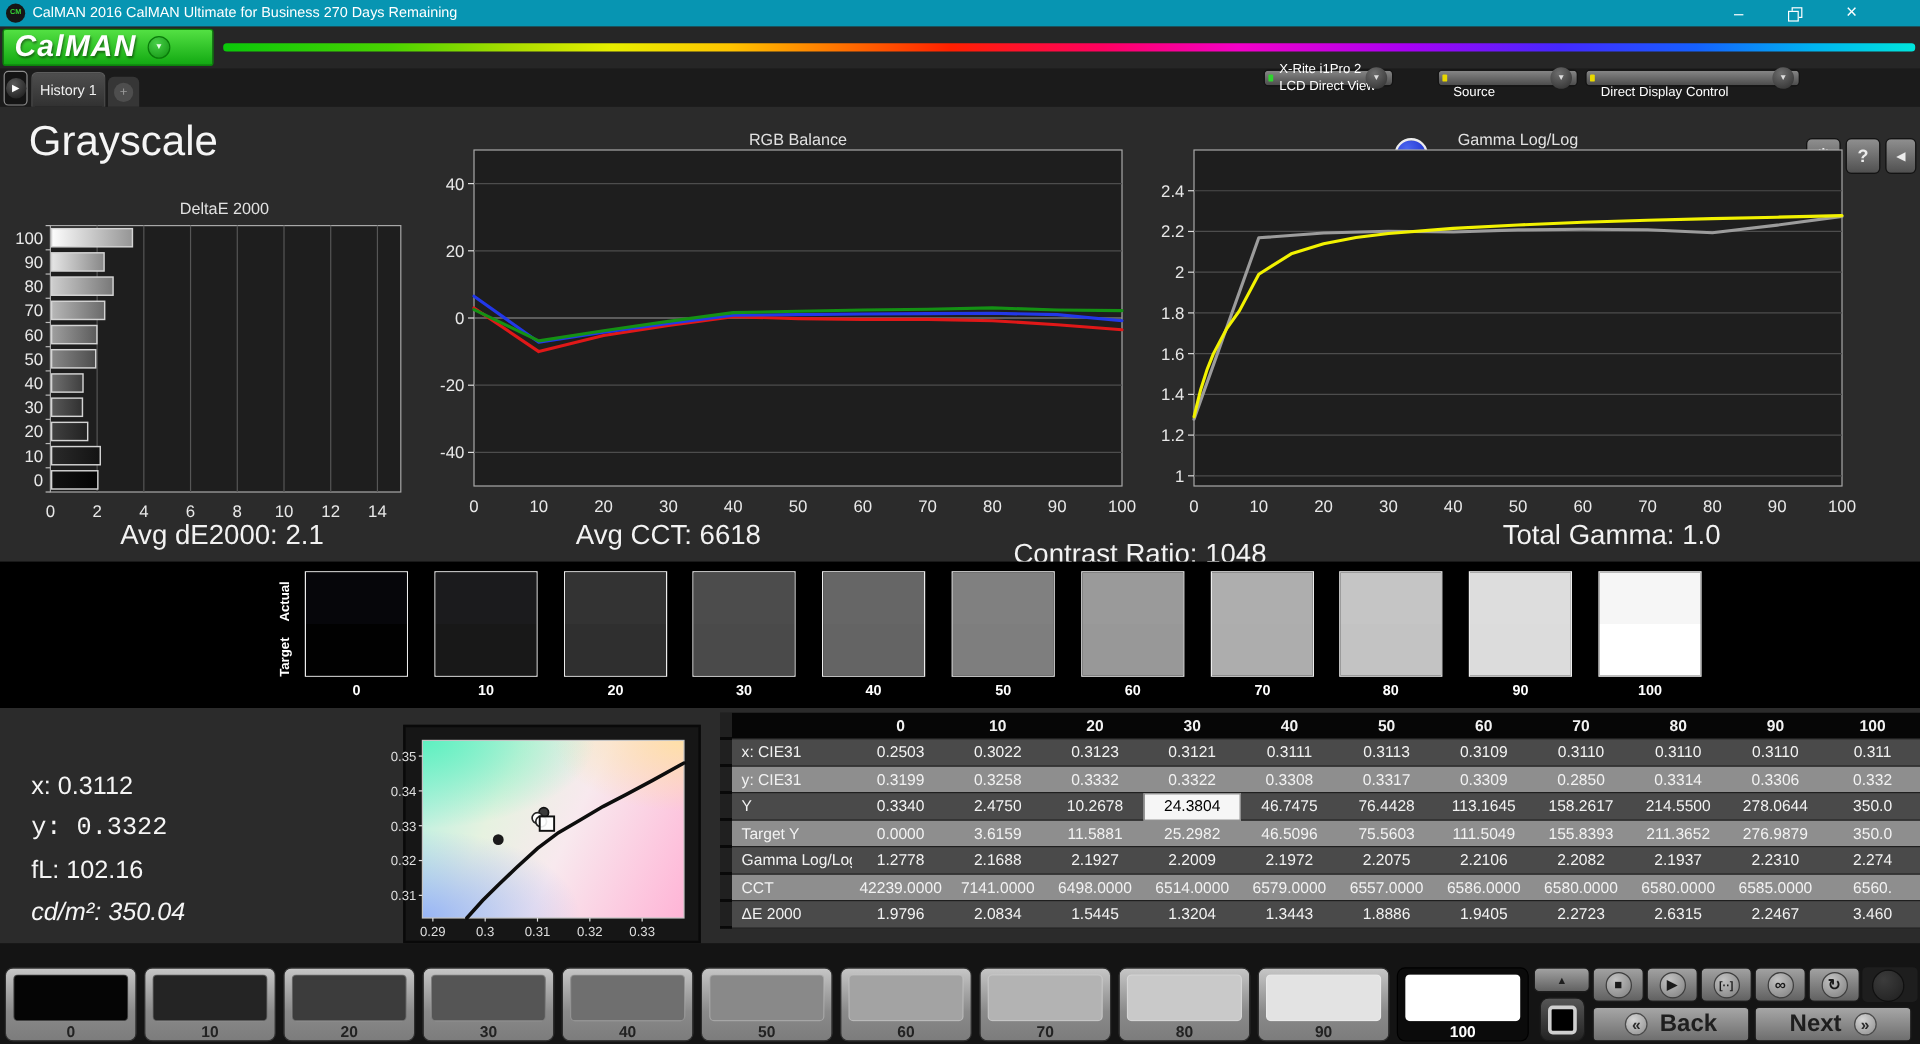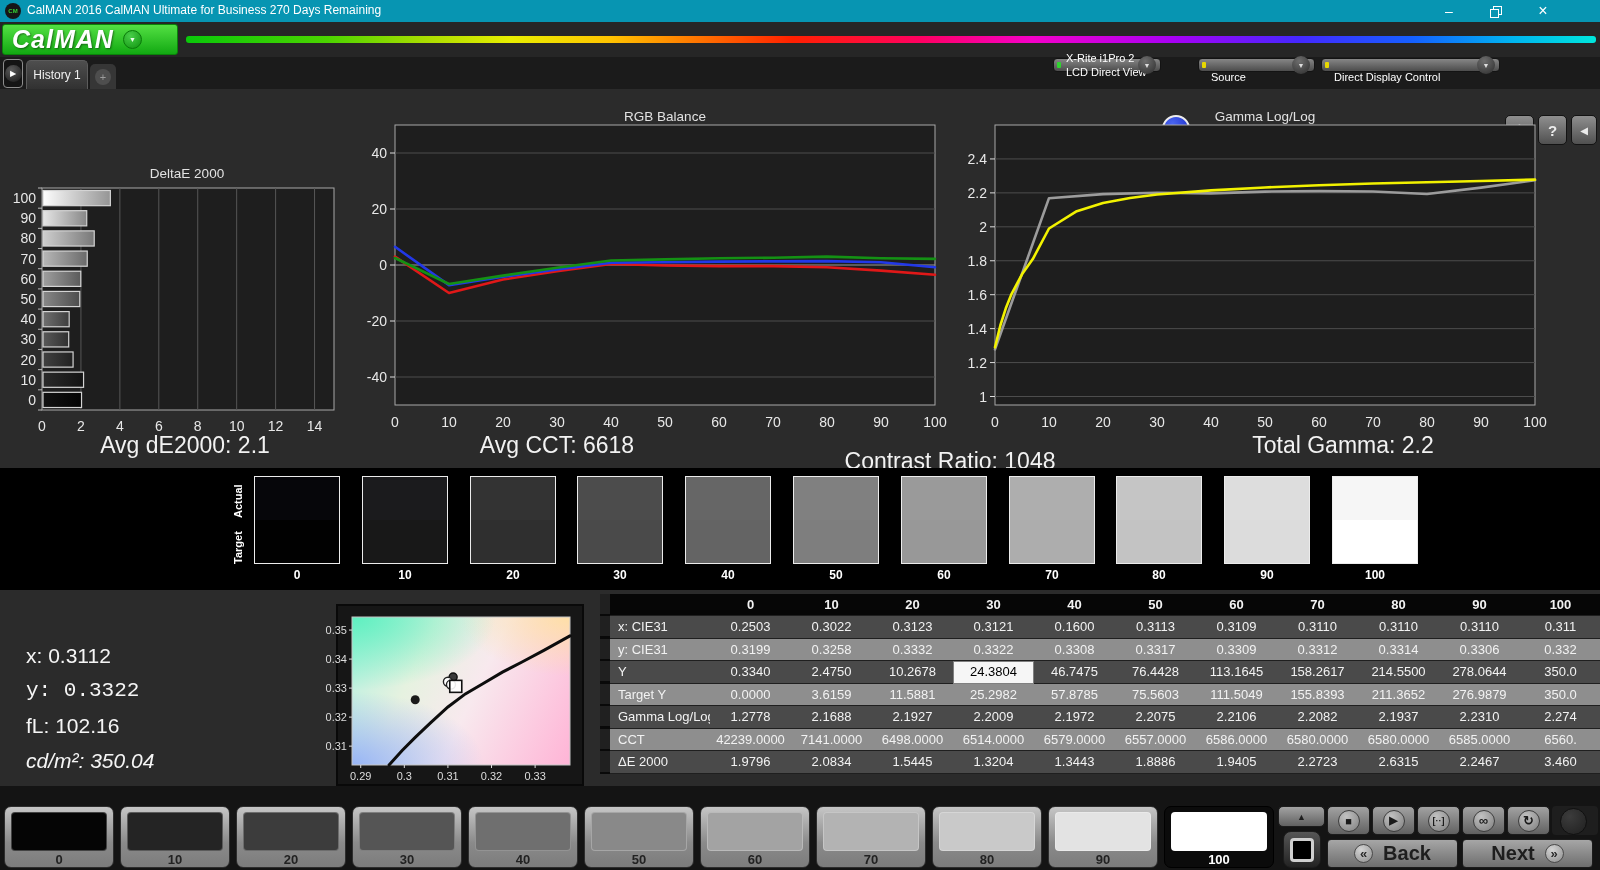--- a/index.html
+++ b/index.html
@@ -163,20 +163,21 @@
         <span>⚙</span>
       </div>
     <div class="sqbtn" style="left:1538px;width:29px;font-size:15px;font-weight:700;">
         <span>?</span>
       </div>
     <div class="sqbtn" style="left:1571px;width:26px;font-size:10px;">
         <span>◀</span>
       </div>
   </div>
 
+  <div class="page-title">Grayscale</div>
 
   <div class="chart-title" style="left:42px;top:166px;width:290px;">DeltaE 2000</div>
   <svg id="deltae-svg" style="left:4px;top:178px;" width="346" height="258">
       <rect x="38" y="10" width="292" height="222" fill="#1e1e1e" stroke="#a8a8a8"></rect>
       <line x1="76.93333333333334" y1="10" x2="76.93333333333334" y2="232" stroke="#565656"></line>
       <line x1="115.86666666666666" y1="10" x2="115.86666666666666" y2="232" stroke="#565656"></line>
       <line x1="154.8" y1="10" x2="154.8" y2="232" stroke="#565656"></line>
       <line x1="193.73333333333332" y1="10" x2="193.73333333333332" y2="232" stroke="#565656"></line>
       <line x1="232.66666666666666" y1="10" x2="232.66666666666666" y2="232" stroke="#565656"></line>
       <line x1="271.6" y1="10" x2="271.6" y2="232" stroke="#565656"></line>
@@ -343,21 +344,21 @@
       <text x="479" y="319" text-anchor="middle" fill="#e8e8e8" font-size="14px">80</text>
       <text x="533" y="319" text-anchor="middle" fill="#e8e8e8" font-size="14px">90</text>
       <text x="587" y="319" text-anchor="middle" fill="#e8e8e8" font-size="14px">100</text>
       <polyline points="47,241.37333333333333 101,90.17333333333333 155,86.11757575757579 209,84.72606060606064 263,85.3539393939394 317,83.60606060606061 371,83.08000000000003 425,83.48727272727271 479,85.94787878787876 533,79.61818181818185 587,72.32121212121213" fill="none" stroke="#9c9c9c" stroke-width="2.6" stroke-linejoin="round" stroke-linecap="round"></polyline>
       <polyline points="47,239.3030303030303 52.4,217.24242424242425 57.8,200.27272727272728 63.2,186.69696969696966 74,166.33333333333334 84.80000000000001,151.06060606060606 101,120.51515151515153 128,103.54545454545458 155,95.06060606060605 182,89.96969696969698 209,86.57575757575759 263,82.33333333333337 317,79.44848484848482 371,77.24242424242424 425,75.54545454545458 479,74.18787878787882 533,73.00000000000001 587,71.64242424242425" fill="none" stroke="#f2f200" stroke-width="2.6" stroke-linejoin="round" stroke-linecap="round"></polyline>
     </svg>
 
   <div class="stat" style="left:185px;">Avg dE2000: 2.1</div>
   <div class="stat" style="left:557px;">Avg CCT: 6618</div>
   <div class="stat" style="left:950px;margin-top:16px;">Contrast Ratio: 1048</div>
-  <div class="stat" style="left:1343px;">Total Gamma: 2.2</div>
+  <div class="stat" style="left:1343px;">Total Gamma: 1.0</div>
 
   <div class="swatch-strip" id="swatches">
     <div class="vlabel" style="top:10px;">Actual</div>
     <div class="vlabel" style="top:57px;">Target</div>
   <div class="swatch" style="left: 254px;">
         <div class="half" style="background: rgb(6, 6, 10);"></div>
         <div class="half" style="background: rgb(1, 1, 1);"></div>
       </div>
       <div class="swatch-label" style="left: 254px;">0</div>
       <div class="swatch" style="left: 362px;">
@@ -464,38 +465,38 @@
         <div class="tcell">80</div>
         <div class="tcell">90</div>
         <div class="tcell">100</div>
       </div>
       <div class="trow dark">
         <div class="tcell label-cell">x: CIE31</div>
         <div class="tcell data-cell">0.2503</div>
         <div class="tcell data-cell">0.3022</div>
         <div class="tcell data-cell">0.3123</div>
         <div class="tcell data-cell">0.3121</div>
-        <div class="tcell data-cell">0.1600</div>
+        <div class="tcell data-cell">0.3111</div>
         <div class="tcell data-cell">0.3113</div>
         <div class="tcell data-cell">0.3109</div>
         <div class="tcell data-cell">0.3110</div>
         <div class="tcell data-cell">0.3110</div>
         <div class="tcell data-cell">0.3110</div>
         <div class="tcell data-cell">0.311</div>
       </div>
       <div class="trow light">
         <div class="tcell label-cell">y: CIE31</div>
         <div class="tcell data-cell">0.3199</div>
         <div class="tcell data-cell">0.3258</div>
         <div class="tcell data-cell">0.3332</div>
         <div class="tcell data-cell">0.3322</div>
         <div class="tcell data-cell">0.3308</div>
         <div class="tcell data-cell">0.3317</div>
         <div class="tcell data-cell">0.3309</div>
-        <div class="tcell data-cell">0.3312</div>
+        <div class="tcell data-cell">0.2850</div>
         <div class="tcell data-cell">0.3314</div>
         <div class="tcell data-cell">0.3306</div>
         <div class="tcell data-cell">0.332</div>
       </div>
       <div class="trow dark">
         <div class="tcell label-cell">Y</div>
         <div class="tcell data-cell">0.3340</div>
         <div class="tcell data-cell">2.4750</div>
         <div class="tcell data-cell">10.2678</div>
         <div class="tcell data-cell hl">24.3804</div>
@@ -506,21 +507,21 @@
         <div class="tcell data-cell">214.5500</div>
         <div class="tcell data-cell">278.0644</div>
         <div class="tcell data-cell">350.0</div>
       </div>
       <div class="trow light">
         <div class="tcell label-cell">Target Y</div>
         <div class="tcell data-cell">0.0000</div>
         <div class="tcell data-cell">3.6159</div>
         <div class="tcell data-cell">11.5881</div>
         <div class="tcell data-cell">25.2982</div>
-        <div class="tcell data-cell">57.8785</div>
+        <div class="tcell data-cell">46.5096</div>
         <div class="tcell data-cell">75.5603</div>
         <div class="tcell data-cell">111.5049</div>
         <div class="tcell data-cell">155.8393</div>
         <div class="tcell data-cell">211.3652</div>
         <div class="tcell data-cell">276.9879</div>
         <div class="tcell data-cell">350.0</div>
       </div>
       <div class="trow dark">
         <div class="tcell label-cell">Gamma Log/Log</div>
         <div class="tcell data-cell">1.2778</div>

